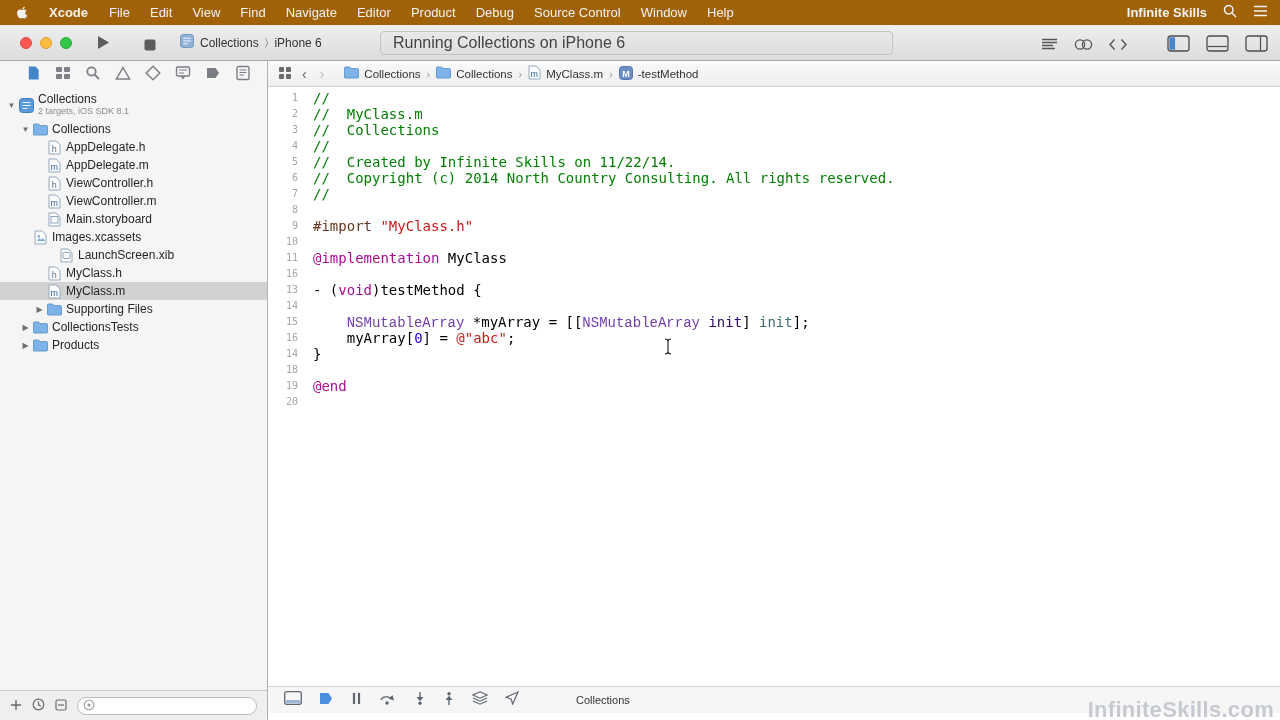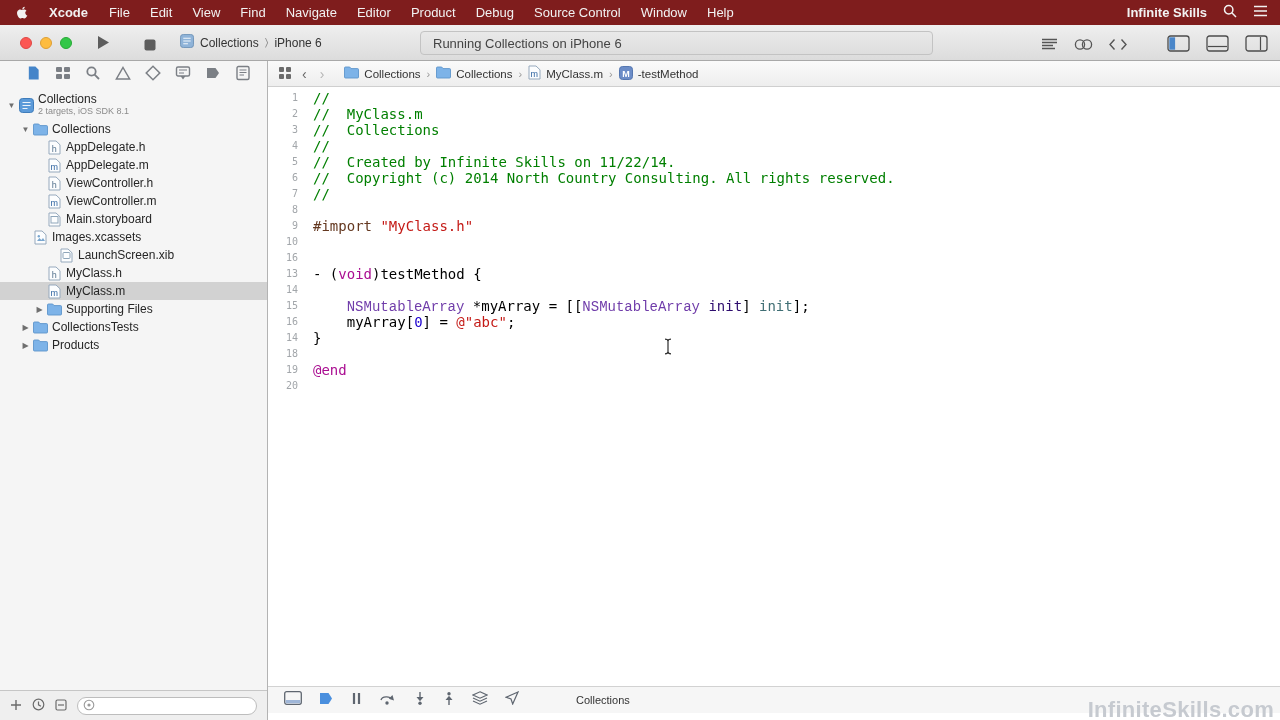--- a/index.html
+++ b/index.html
@@ -1,20 +1,20 @@
 <!DOCTYPE html>
 <html><head>
 <meta charset="utf-8">
 <style>
   * { margin:0; padding:0; box-sizing:border-box; }
   html,body { width:1280px; height:720px; overflow:hidden; }
   body { font-family:"Liberation Sans", sans-serif; position:relative; background:#fff; color:#000; }
 
   
-  .menubar { position:absolute; top:0; left:0; right:0; height:25px; background:#7f1d1d;
+  .menubar { position:absolute; top:0; left:0; right:0; height:25px; background:#a16207;
              color:#f2f2f2; display:flex; align-items:center; font-size:13px; padding:0 12px; z-index:30; }
   .apple { display:flex; align-items:center; padding:0 10px 0 4px; }
   .app-name { font-weight:bold; padding:0 11px; }
   .menu-item { padding:0 10px; }
   .menubar-right { margin-left:auto; display:flex; align-items:center; gap:16px; }
   .menubar-right .user { font-weight:bold; }
 
   
   .toolbar { position:absolute; top:25px; left:0; right:0; height:36px;
              background:linear-gradient(#efefef,#dcdcdc); border-bottom:1px solid #a8a8a8; z-index:20; }
@@ -23,21 +23,21 @@
   .light.red { background:#fc5753; border:1px solid #df4744; }
   .light.yellow { background:#fdbc40; border:1px solid #de9f34; }
   .light.green { background:#33c748; border:1px solid #27aa35; }
   .run-btn { position:absolute; left:97px; top:10px; cursor:default; }
   .stop-btn { position:absolute; left:144px; top:12px; }
   .scheme { position:absolute; left:180px; top:9px; display:flex; align-items:center; gap:6px;
             font-size:12px; color:#333; }
   .scheme .sep { color:#8a8a8a; font-size:11px; }
   .activity { position:absolute; left:380px; top:6px; width:513px; height:24px;
               background:linear-gradient(#e9e9e9,#dedede); border:1px solid #c3c3c3; border-radius:4px;
-              display:flex; align-items:center; padding:0 12px; font-size:13px; color:#444;margin-left:40px; }
+              display:flex; align-items:center; padding:0 12px; font-size:16px; color:#444; }
   .right-tools { position:absolute; right:12px; top:10px; display:flex; align-items:center; gap:16px; }
   .tool-gap { width:8px; }
 
   
   .sidebar { position:absolute; top:61px; left:0; width:268px; bottom:0; background:#f5f5f5;
              border-right:1px solid #b3b3b3; display:flex; flex-direction:column; }
   .nav-tabs { height:27px; display:flex; align-items:center; padding-left:25px; gap:14px; flex-shrink:0; }
   .nav-tab { width:16px; height:16px; display:flex; align-items:center; justify-content:center; }
   .file-tree { flex:1; overflow:hidden; padding-top:2px; font-size:12px; color:#262626; }
   .tree-row { display:flex; align-items:center; height:18px; white-space:nowrap; }
@@ -463,20 +463,24 @@
       </div>
       <div class="code-line">
         <span class="line-number">9</span>
         <span class="line-content"><span class="tok-p">#import </span><span class="tok-s">"MyClass.h"</span></span>
       </div>
       <div class="code-line">
         <span class="line-number">10</span>
         <span class="line-content"></span>
       </div>
       <div class="code-line">
+        <span class="line-number">11</span>
+        <span class="line-content"><span class="tok-k">@implementation</span><span class="tok-x"> MyClass</span></span>
+      </div>
+      <div class="code-line">
         <span class="line-number">16</span>
         <span class="line-content"></span>
       </div>
       <div class="code-line">
         <span class="line-number">13</span>
         <span class="line-content"><span class="tok-x">- (</span><span class="tok-k">void</span><span class="tok-x">)testMethod {</span></span>
       </div>
       <div class="code-line">
         <span class="line-number">14</span>
         <span class="line-content"></span>

